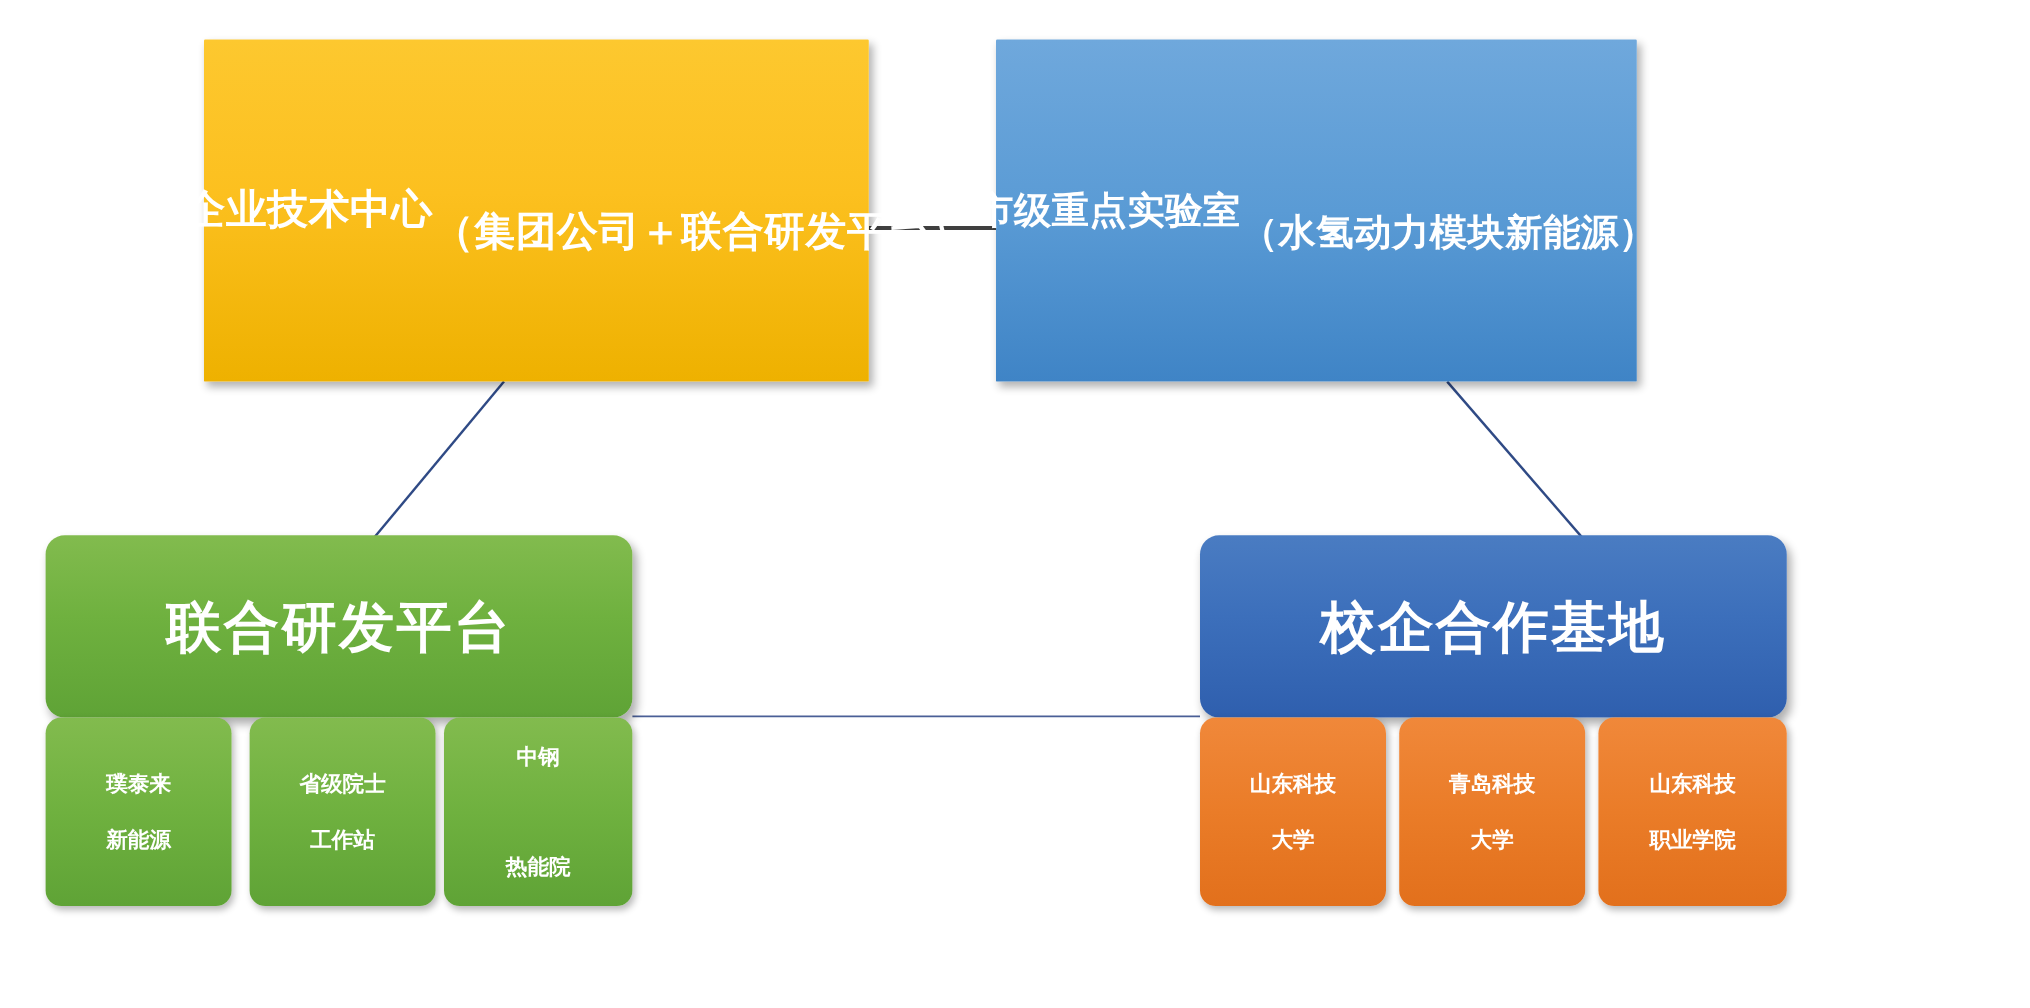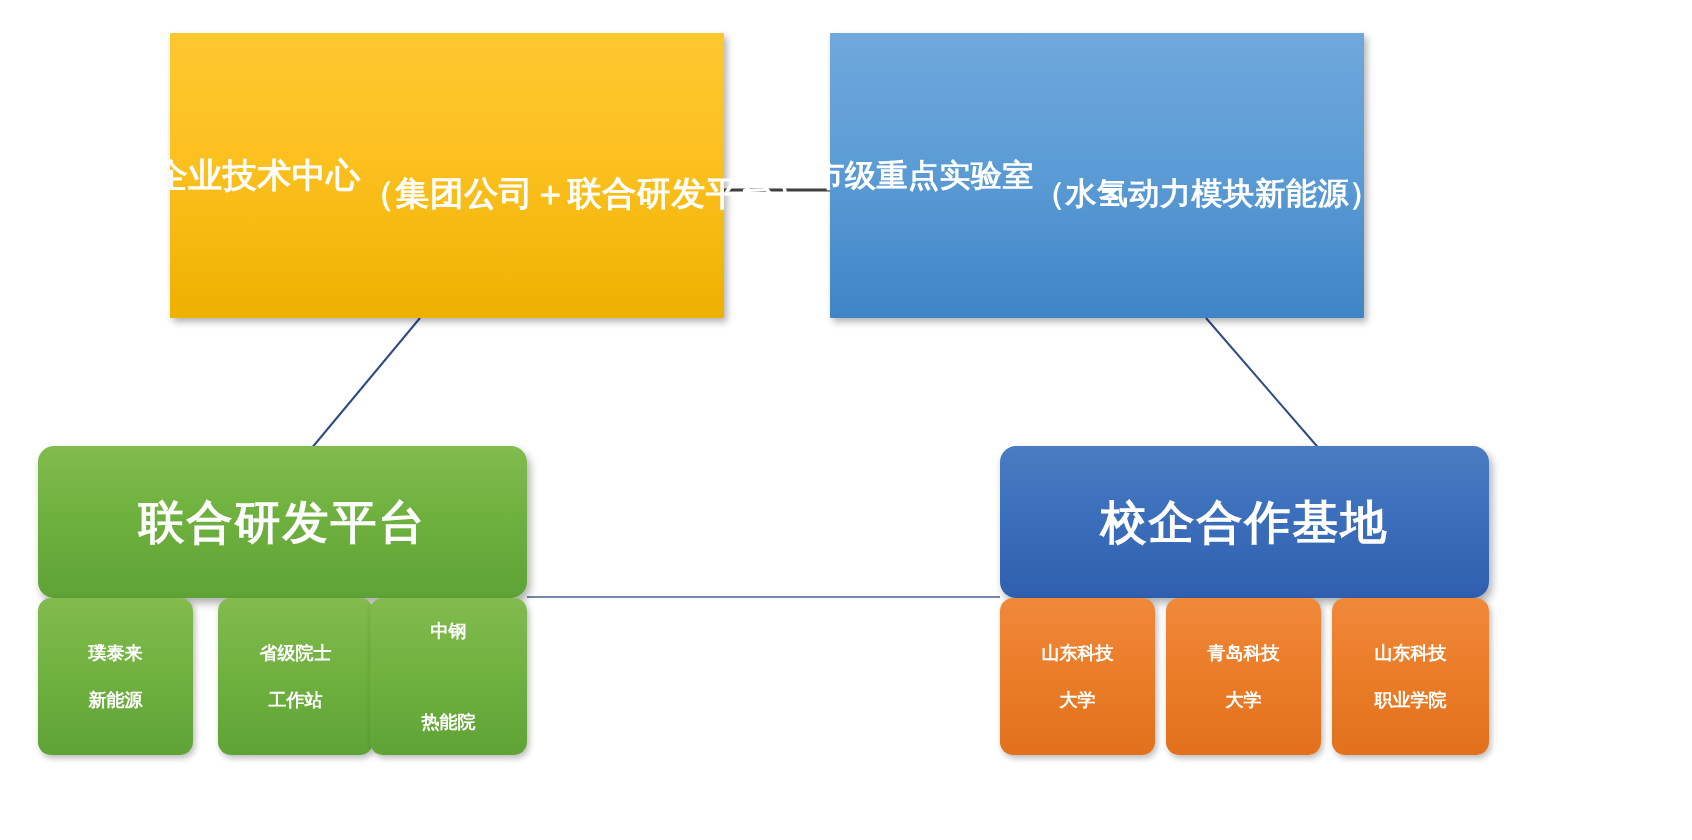--- a/index.html
+++ b/index.html
@@ -110,21 +110,21 @@
   .chip .line + .line { margin-top: 26px; }
 
   .chip-green {
     background: linear-gradient(180deg, #82bb4e 0%, #6fb13f 50%, #5fa336 100%);
   }
   .chip-orange {
     background: linear-gradient(180deg, #f0883a 0%, #ea7c28 50%, #e2701c 100%);
   }
 
   .chip-g1 { left: 38px;  width: 155px; }
-  .chip-g2 { left: 218px; width: 155px; }
+  .chip-g2 { left: 208px; width: 155px; }
   .chip-g3 { left: 370px; width: 157px; gap: 44px; }
 
   .chip-o1 { left: 1000px; width: 155px; }
   .chip-o2 { left: 1166px; width: 155px; }
   .chip-o3 { left: 1332px; width: 157px; }
 
   
   .connector-layer {
     position: absolute;
     left: 0; top: 0;

